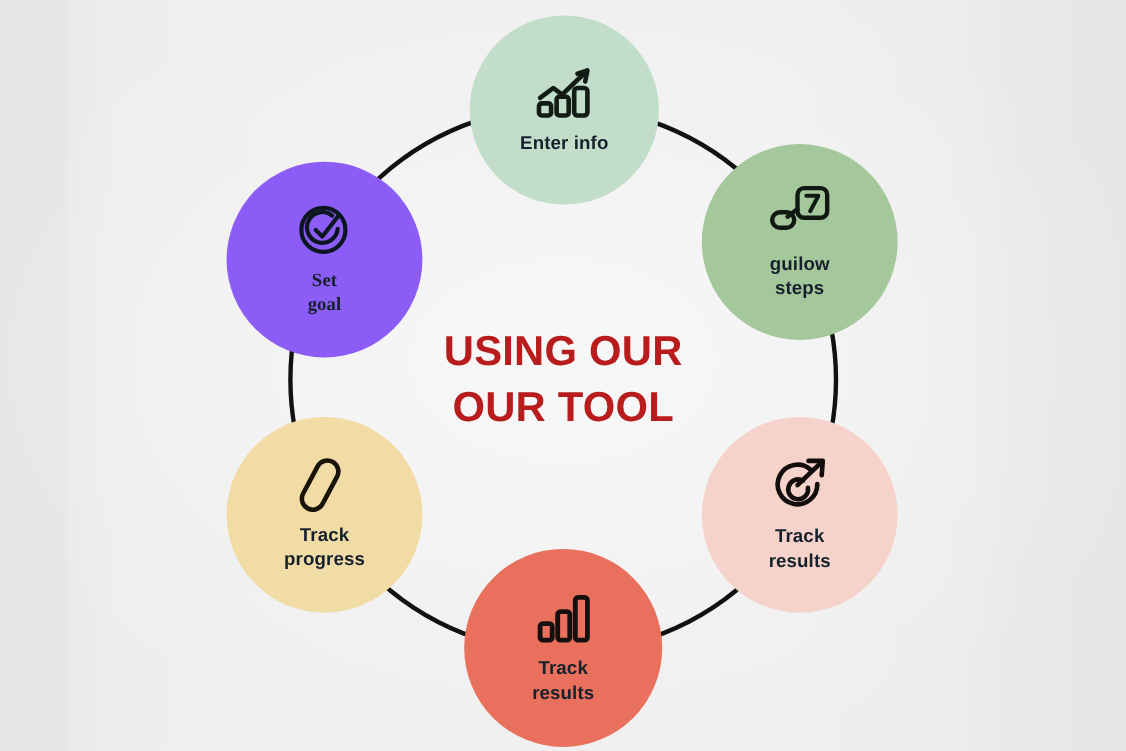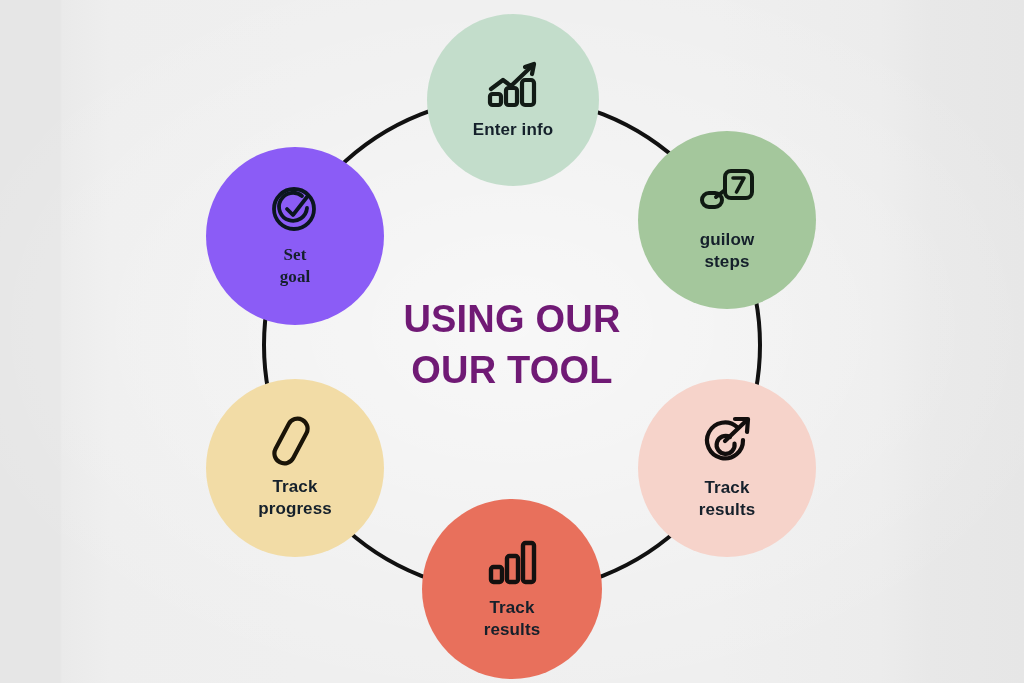--- a/index.html
+++ b/index.html
@@ -83,21 +83,21 @@
     position: absolute;
     left: 50%;
     top: 345px;
     transform: translate(-50%, -50%);
     width: 420px;
     text-align: center;
     font-size: 38px;
     font-weight: 800;
     line-height: 1.33;
     letter-spacing: 0.2px;
-    color: #701a75;
+    color: #b91c1c;
     white-space: pre-line;
   }
 </style>
 </head>
 <body>
 
 <div id="stage" style="background: rgb(237, 237, 237);">
 
   <div id="bg-bands"></div>
   <div id="bg-vignette"></div>

